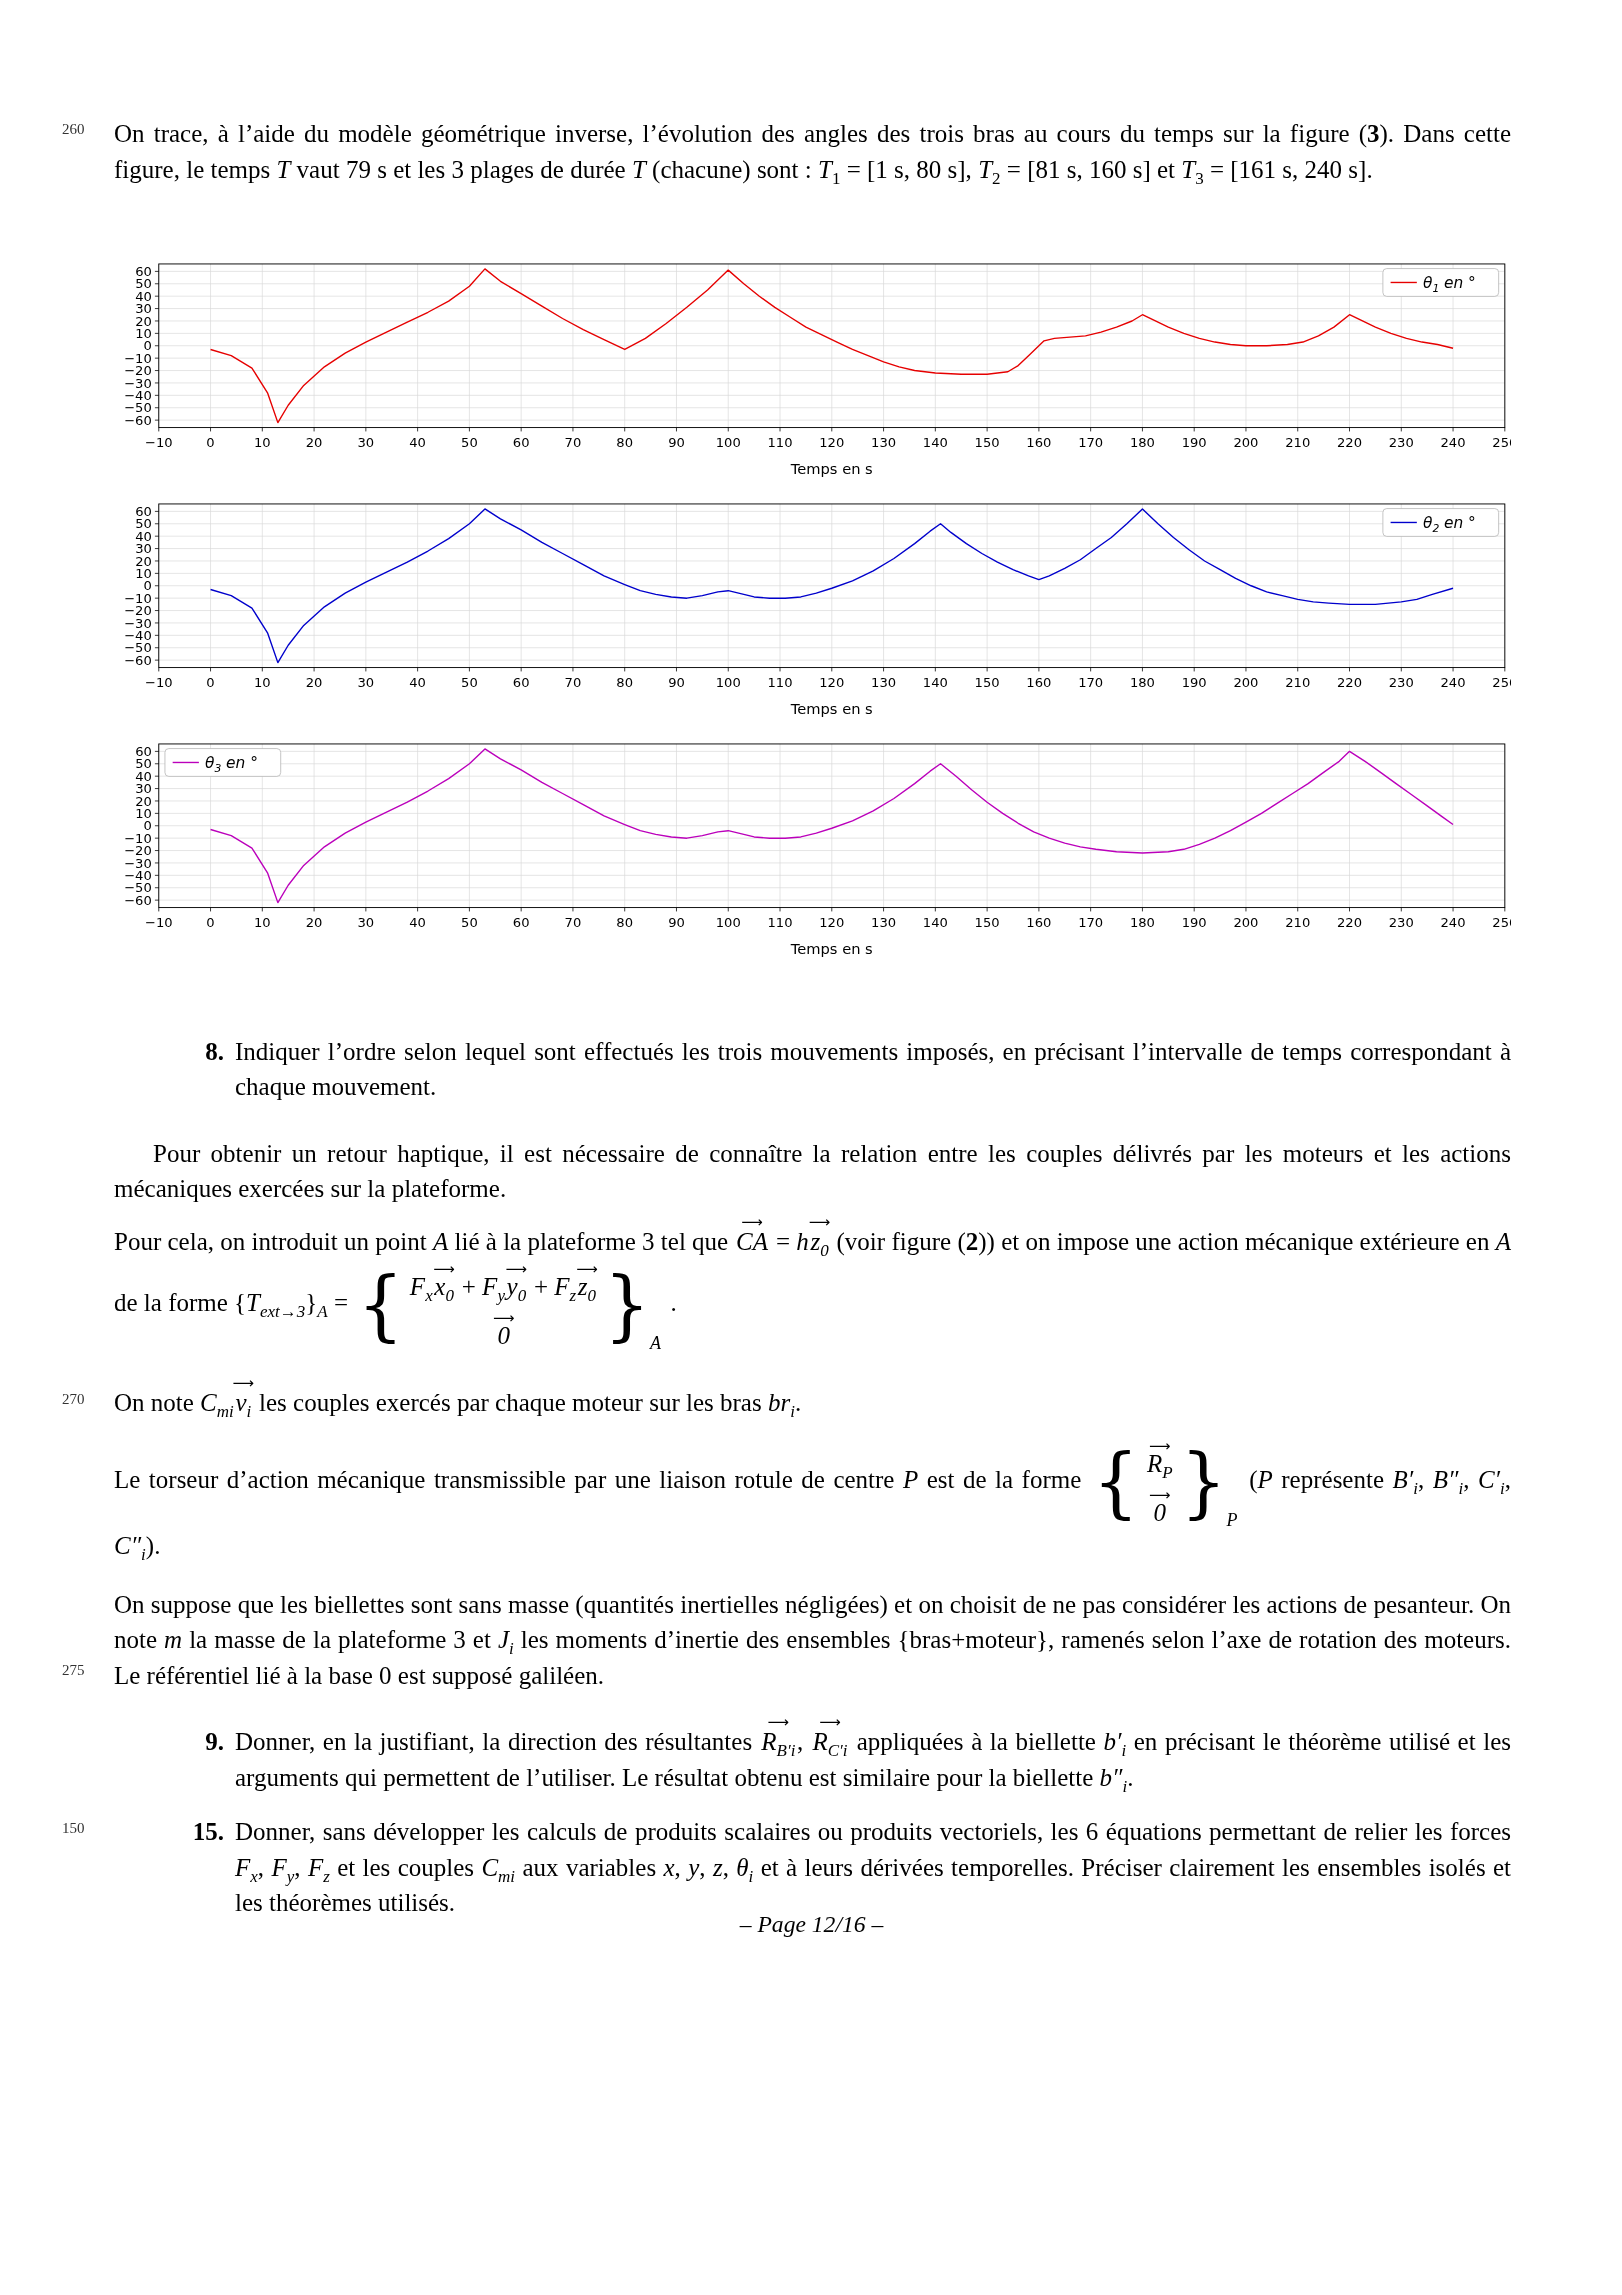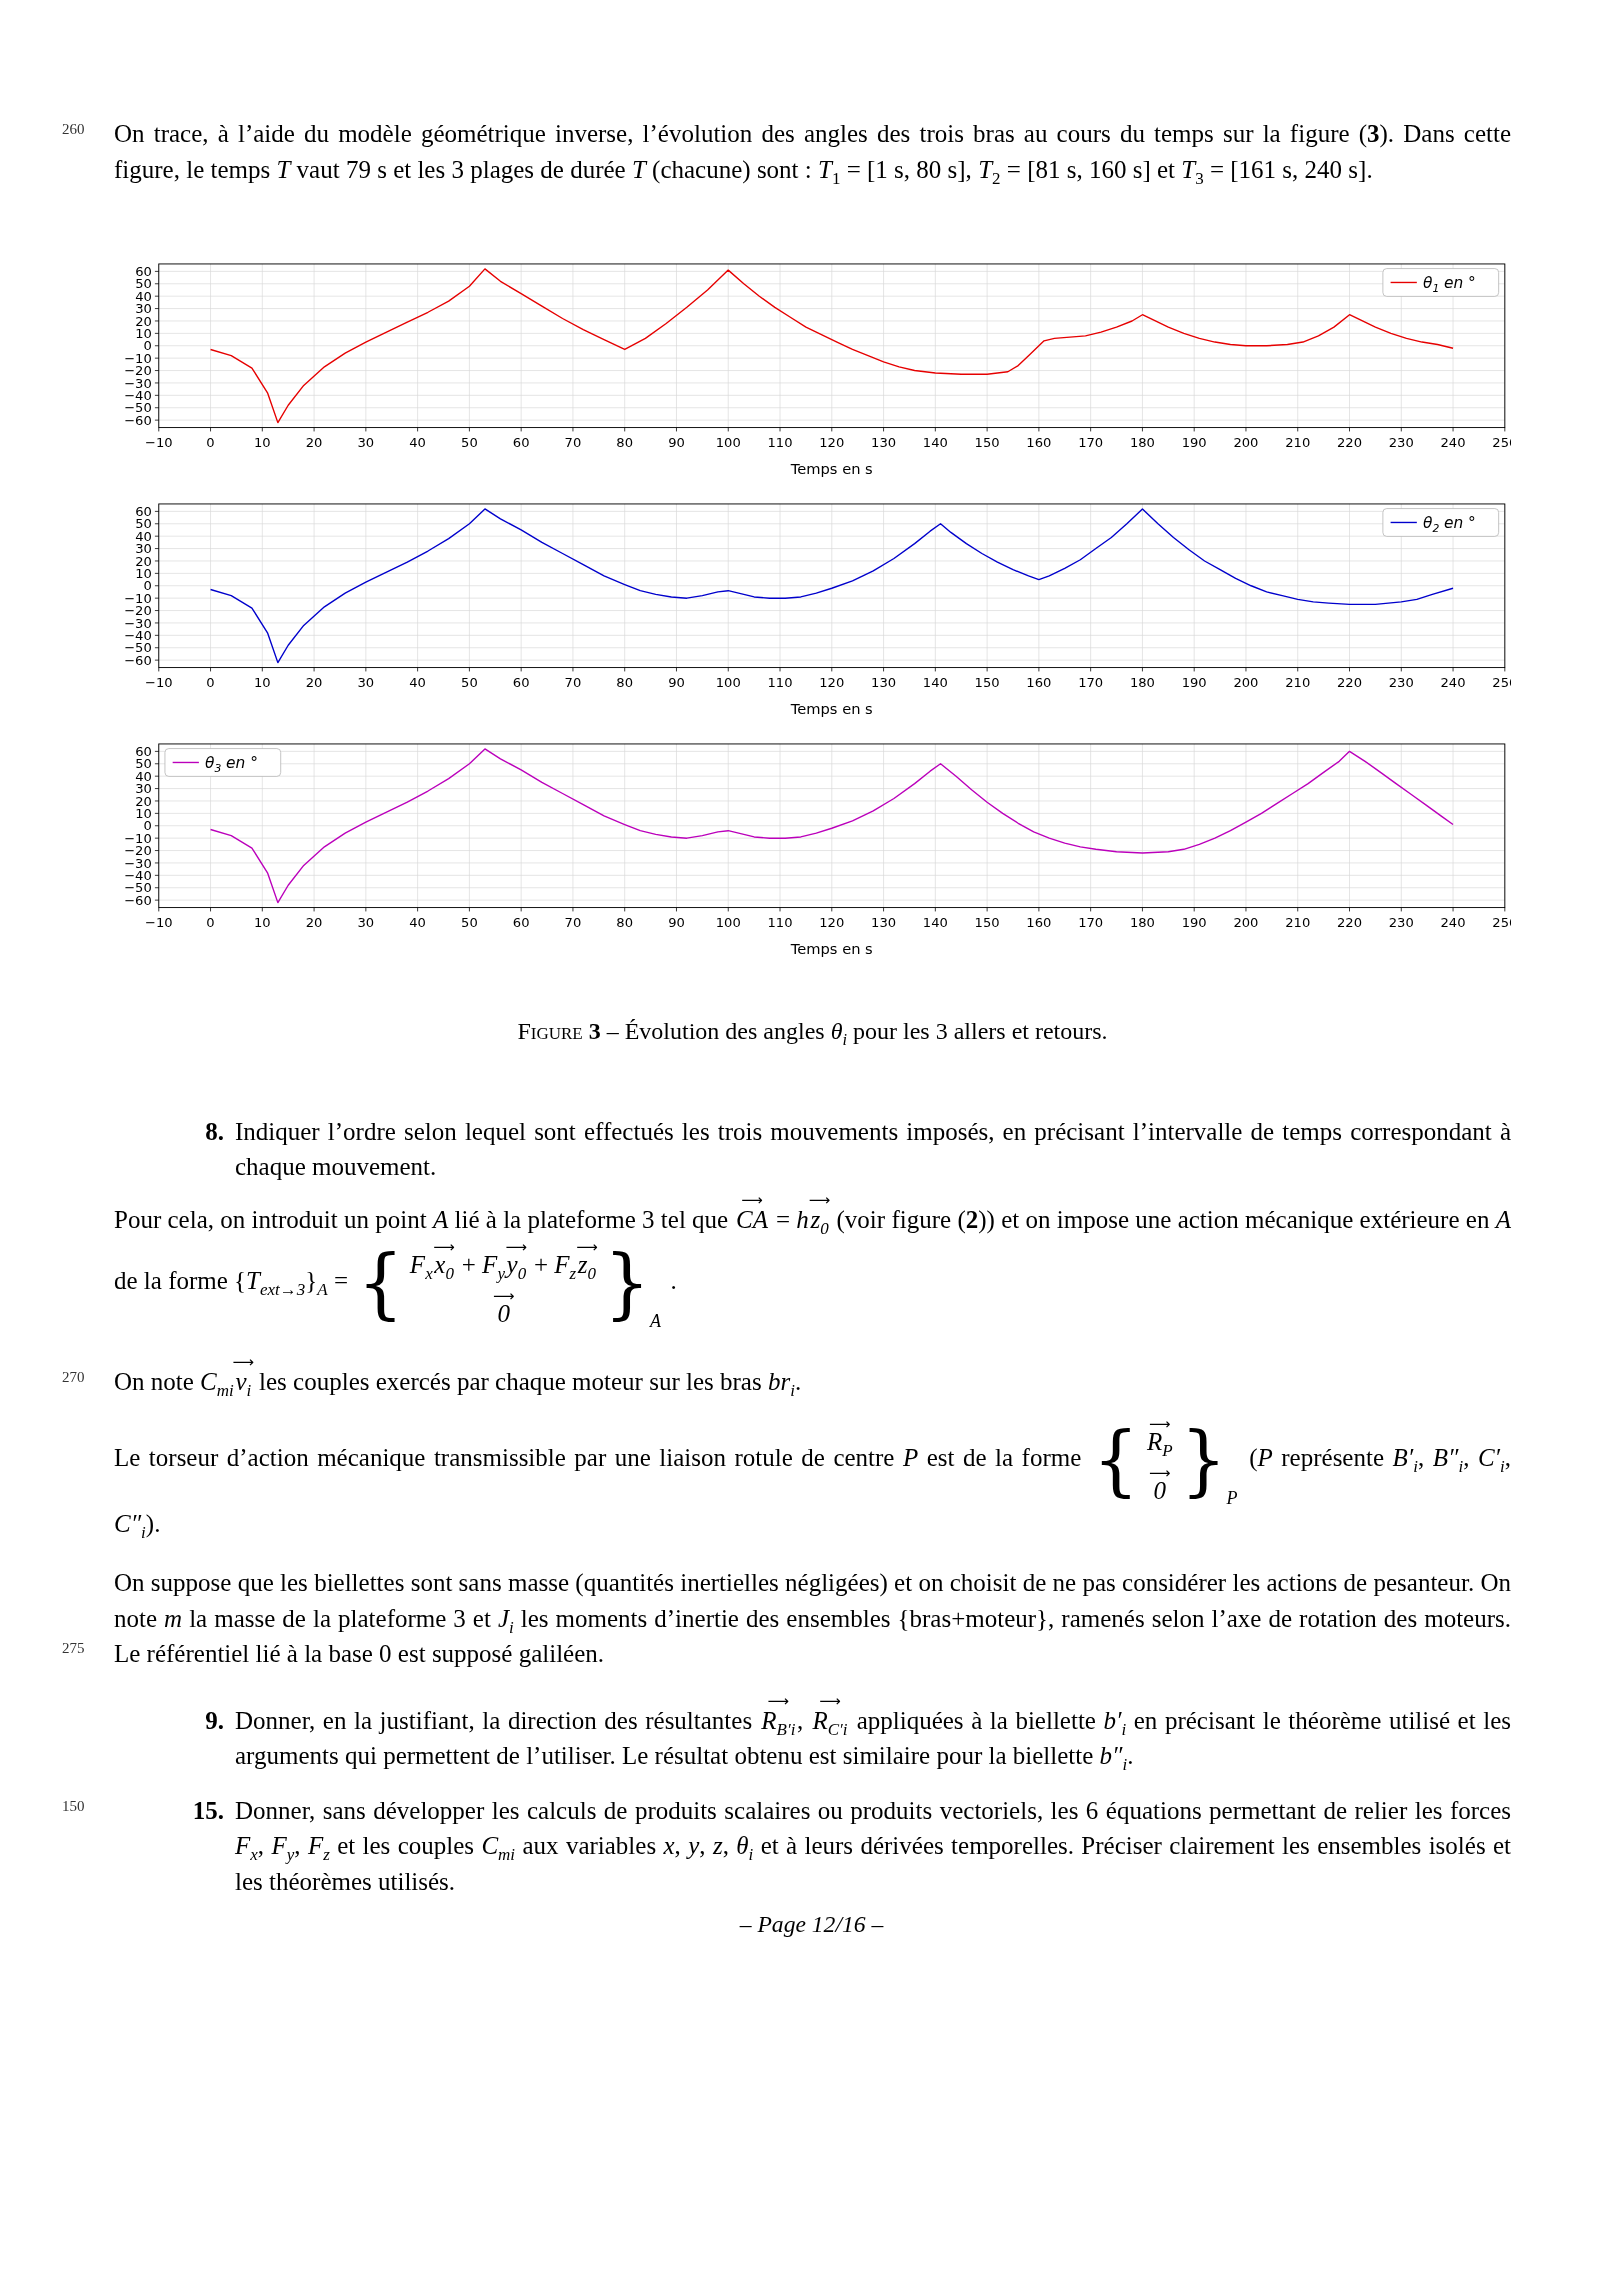--- a/index.html
+++ b/index.html
@@ -457,28 +457,28 @@
             <text x="49" y="218.36363636363637" text-anchor="end" font-size="17" fill="#000">−60</text>
             <rect x="58" y="10" width="1744" height="212" fill="none" stroke="#000" stroke-width="1.2"></rect>
             <polyline points="125.1,120.8 151.9,128.8 178.7,144.9 198.9,177.0 212.3,215.6 225.7,193.1 245.8,167.4 272.6,143.3 299.5,125.6 326.3,111.2 353.1,98.3 380.0,85.5 406.8,71.0 433.6,55.0 460.5,35.7 480.6,16.4 500.7,29.3 527.5,43.7 554.4,59.8 581.2,74.2 608.0,88.7 634.9,103.2 661.7,114.4 681.8,122.4 701.9,127.2 722.1,130.5 742.2,132.1 762.3,128.8 782.4,124.0 795.8,122.4 809.3,125.6 829.4,130.5 849.5,132.1 869.6,132.1 889.8,130.5 909.9,125.6 930.0,119.2 956.8,109.6 983.7,96.7 1010.5,80.7 1037.3,61.4 1057.4,45.3 1070.9,35.7 1091.0,51.8 1111.1,69.4 1131.2,85.5 1151.4,99.9 1171.5,112.8 1191.6,124.0 1211.7,132.1 1231.8,138.5 1252.0,143.3 1272.1,146.5 1298.9,149.7 1332.5,151.3 1366.0,149.7 1386.1,146.5 1406.2,140.1 1426.4,132.1 1446.5,122.4 1466.6,111.2 1486.7,99.9 1506.9,87.1 1527.0,74.2 1547.1,61.4 1567.2,46.9 1587.4,32.5 1600.8,19.6 1620.9,32.5 1641.0,46.9 1661.1,61.4 1681.3,75.8 1701.4,90.3 1721.5,104.8 1734.9,114.4" fill="none" stroke="#bb00bb" stroke-width="1.8" stroke-linejoin="round"></polyline>
             <rect x="66" y="16" width="150" height="36" rx="5" fill="#ffffff" stroke="#b3b3b3" stroke-width="1"></rect>
             <line x1="76" y1="34" x2="110" y2="34" stroke="#bb00bb" stroke-width="1.8"></line>
             <text x="118" y="41" font-size="20" font-style="italic" fill="#000"><tspan>θ</tspan><tspan font-size="14" dy="5">3</tspan><tspan dy="-5" dx="6">en °</tspan></text>
             <text x="930" y="282" text-anchor="middle" font-size="19" fill="#000">Temps en s</text>
           </svg></div>
     </div>
 
-    <div class="caption"><span class="sc">Figure</span> <b>3</b> – Évolution des angles <i>θ</i><sub><i>i</i></sub> pour les 3 allers et retours.</div>
 
     <div class="question q8">
       <span class="qnum">8.</span>
       <div class="qbody">Indiquer l’ordre selon lequel sont effectués les trois mouvements imposés, en précisant l’intervalle de temps correspondant à chaque mouvement.</div>
     </div>
 
 
+    <div class="para indent p-haptique">Pour obtenir un retour haptique, il est nécessaire de connaître la relation entre les couples délivrés par les moteurs et les actions mécaniques exercées sur la plateforme.</div>
 
     <div class="para p-pointA">Pour cela, on introduit un point <i>A</i> lié à la plateforme 3 tel que <span class="vec"><span class="vec-arrow">⟶</span><span class="vec-body"><i>CA</i></span></span> = <i>h</i><span class="vec"><span class="vec-arrow">⟶</span><span class="vec-body"><i>z</i><sub><i>0</i></sub></span></span> (voir figure (<b>2</b>)) et on impose une action mécanique extérieure en <i>A</i> de la forme {<i>T</i><sub><i>ext→3</i></sub>}<sub><i>A</i></sub> = <span class="torsor">
           <span class="tbrace">{</span>
           <span class="trows">
             <span class="trow"><i>F</i><sub><i>x</i></sub><span class="vec"><span class="vec-arrow">⟶</span><span class="vec-body"><i>x</i><sub><i>0</i></sub></span></span> + <i>F</i><sub><i>y</i></sub><span class="vec"><span class="vec-arrow">⟶</span><span class="vec-body"><i>y</i><sub><i>0</i></sub></span></span> + <i>F</i><sub><i>z</i></sub><span class="vec"><span class="vec-arrow">⟶</span><span class="vec-body"><i>z</i><sub><i>0</i></sub></span></span></span>
             <span class="trow"><span class="vec"><span class="vec-arrow">⟶</span><span class="vec-body"><i>0</i></span></span></span>
           </span>
           <span class="tbrace">}</span>
           <span class="tsub"><i>A</i></span>
         </span> .</div>

